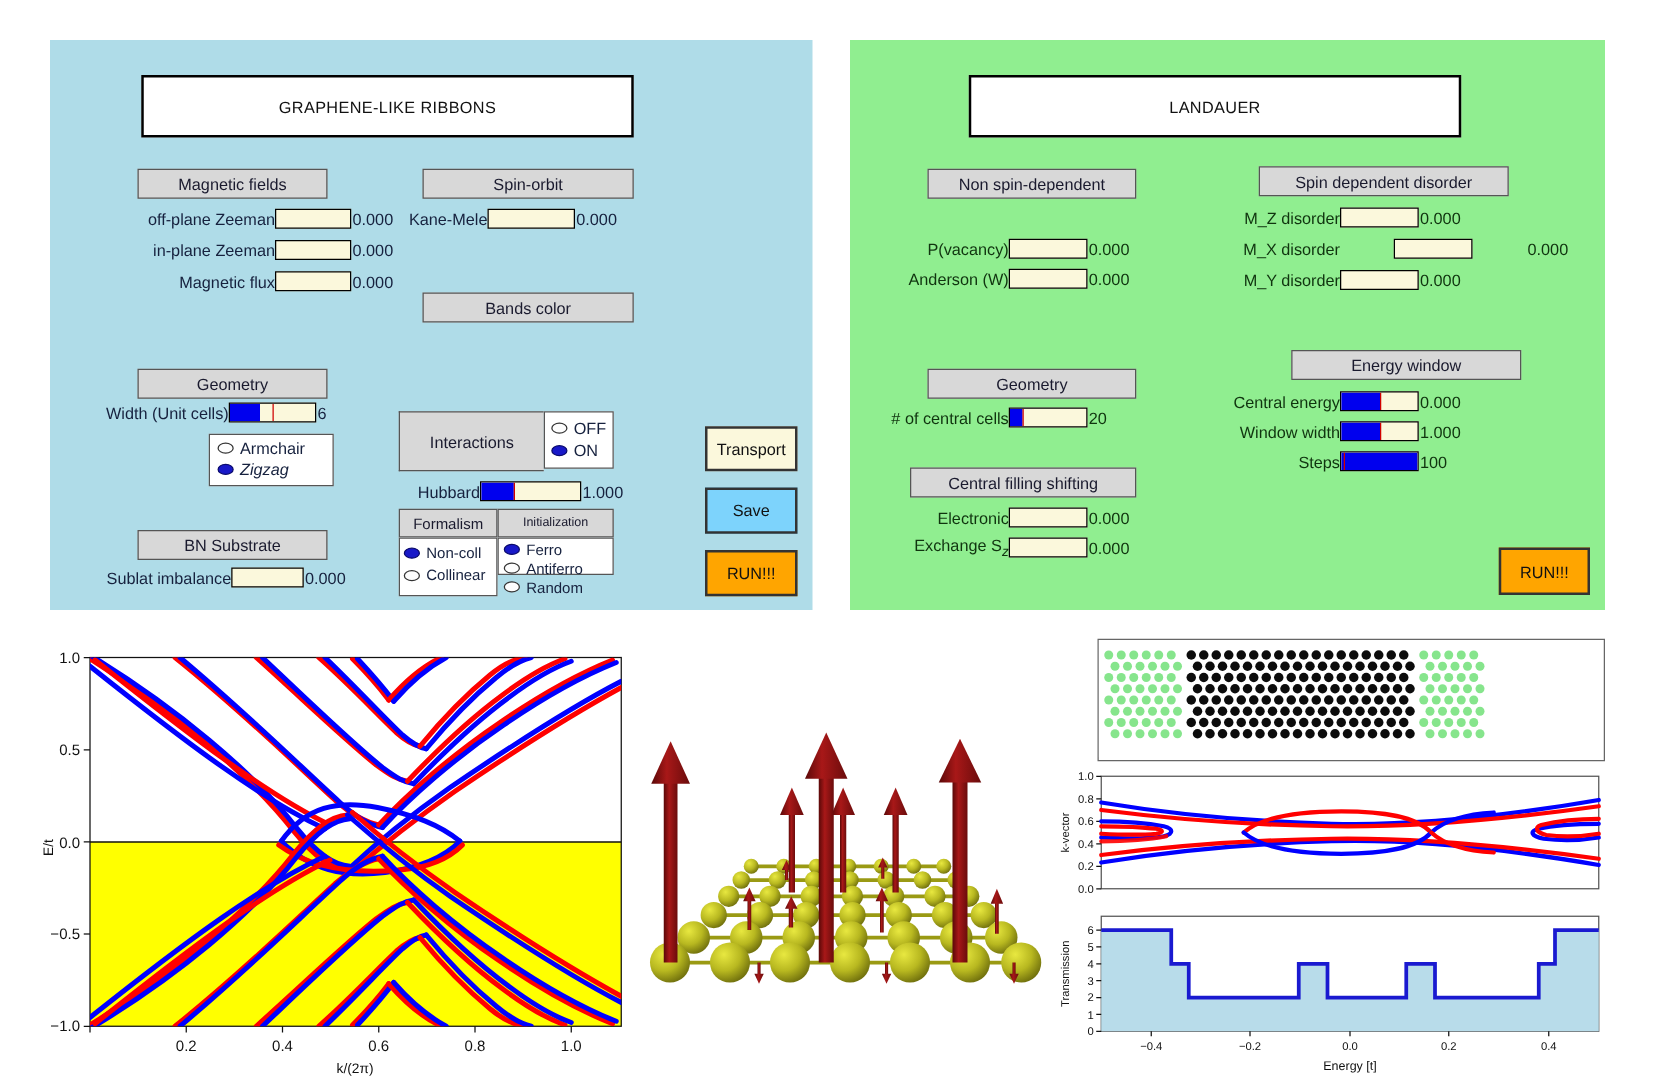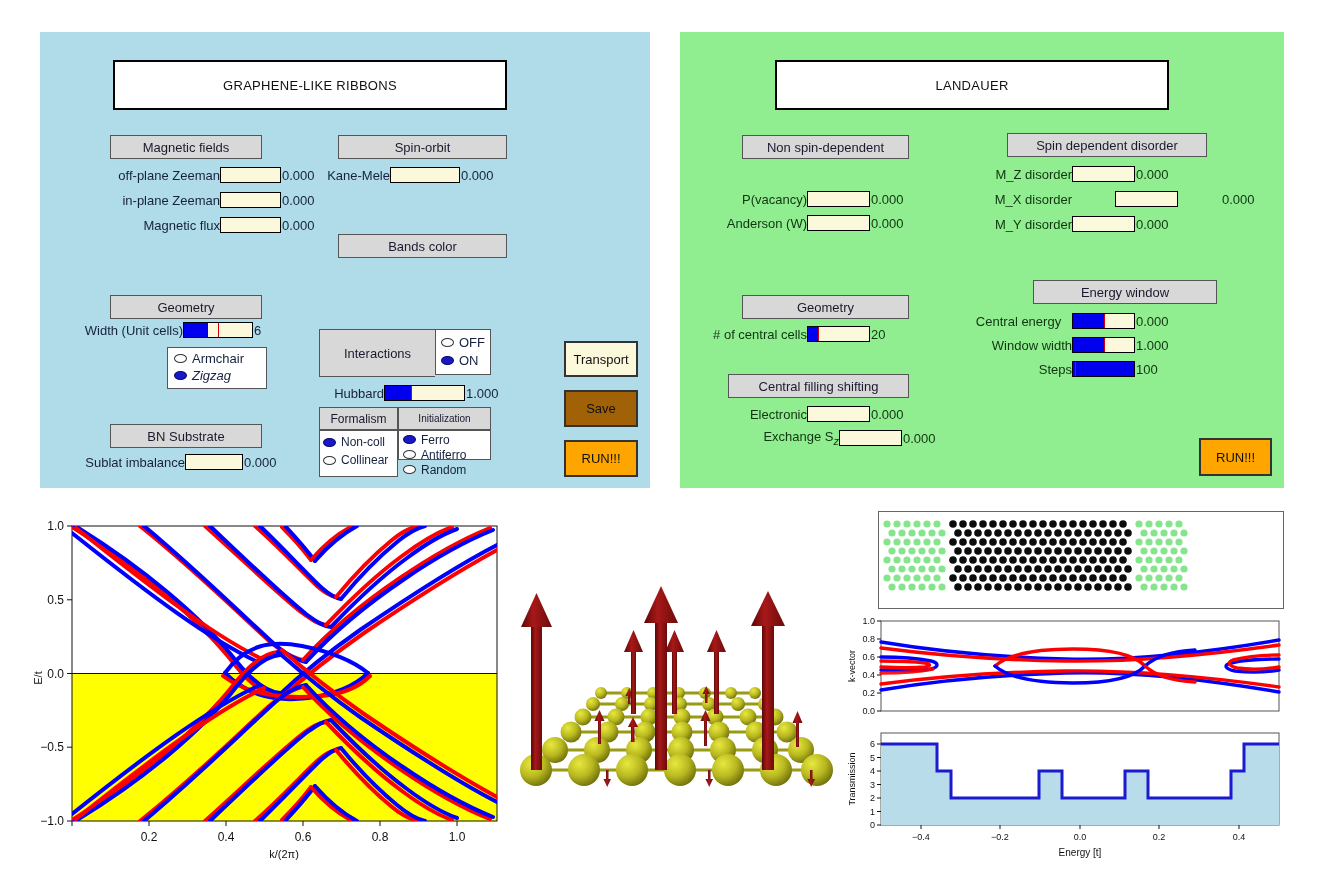--- a/index.html
+++ b/index.html
@@ -161,21 +161,21 @@
         </div>
         <div class="radio" style="height:15px;font-size:12px;">
           <span class="bullet"></span>
           <span>Random</span>
         </div>
       </div>
     </div>
   </div>
 
   <div class="actbtn" style="position:absolute;left:524px;top:309px;width:70px;height:32px;background:#fbf8dc;">Transport</div>
-  <div class="actbtn" style="position:absolute;left:524px;top:358px;width:70px;height:33px;background:#a16207;">Save</div>
+  <div class="actbtn" style="position:absolute;left:524px;top:358px;width:70px;height:33px;background:#7dd3fc;">Save</div>
   <div class="actbtn" style="position:absolute;left:524px;top:408px;width:70px;height:33px;background:#ffa500;">RUN!!!</div>
 </div>
 
 <div class="panel" id="right-panel" style="left:680px;top:32px;width:604px;height:456px;background:#90ee90;">
 
   <div class="titlebox" style="position:absolute;left:95px;top:28px;width:390px;height:46px;">LANDAUER</div>
 
   <div class="grpbtn" style="position:absolute;left:62px;top:103px;width:165px;">Non spin-dependent</div>
   <div class="row" style="position:absolute;left:0px;top:157px;">
     <span class="lblg" style="width:127px;">P(vacancy)</span>
@@ -215,30 +215,30 @@
     <span class="valg">20</span>
   </div>
 
   <div class="grpbtn" style="position:absolute;left:48px;top:342px;width:179px;">Central filling shifting</div>
   <div class="row" style="position:absolute;left:0px;top:372px;">
     <span class="lblg" style="width:127px;">Electronic</span>
     <span class="tbox" style="width:63px;"></span>
     <span class="valg">0.000</span>
   </div>
   <div class="row" style="position:absolute;left:0px;top:396px;">
-    <span class="lblg" style="width:127px;padding-left:32px;">
+    <span class="lblg" style="width:127px;">
       <span>Exchange S</span><span style="font-style:italic;font-size:11px;vertical-align:sub;">z</span>
     </span>
     <span class="tbox" style="width:63px;"></span>
     <span class="valg">0.000</span>
   </div>
 
   <div class="grpbtn" style="position:absolute;left:353px;top:248px;width:182px;">Energy window</div>
   <div class="row" style="position:absolute;left:285px;top:279px;">
-    <span class="lblg" style="width:107px;text-align:center;">Central energy</span>
+    <span class="lblg" style="width:107px;">Central energy</span>
     <span class="slider" style="width:63px;">
       <span class="fill" style="width:50%;"></span>
       <span class="mark" style="left:50%;"></span>
     </span>
     <span class="valg">0.000</span>
   </div>
   <div class="row" style="position:absolute;left:285px;top:303px;">
     <span class="lblg" style="width:107px;">Window width</span>
     <span class="slider" style="width:63px;">
       <span class="fill" style="width:50%;"></span>

